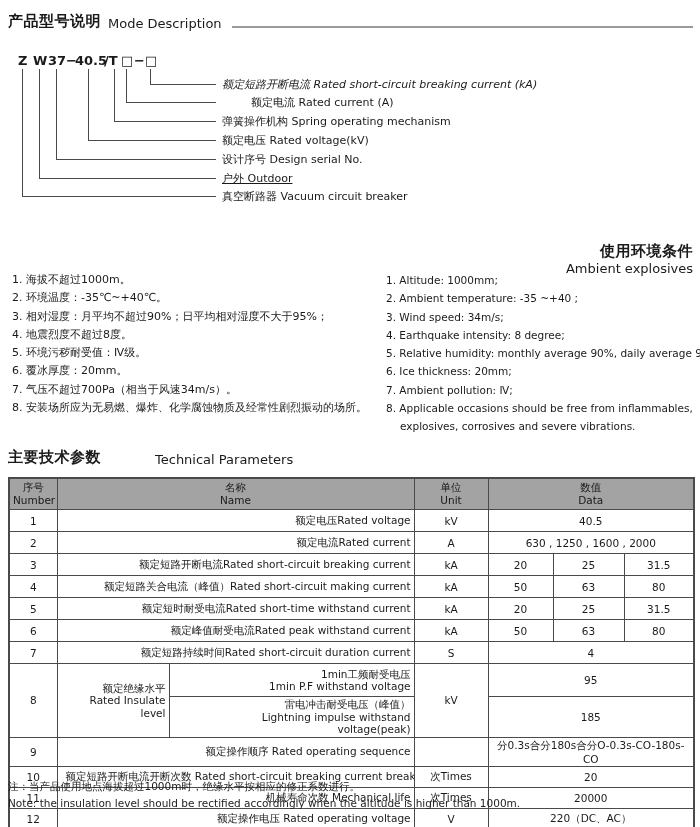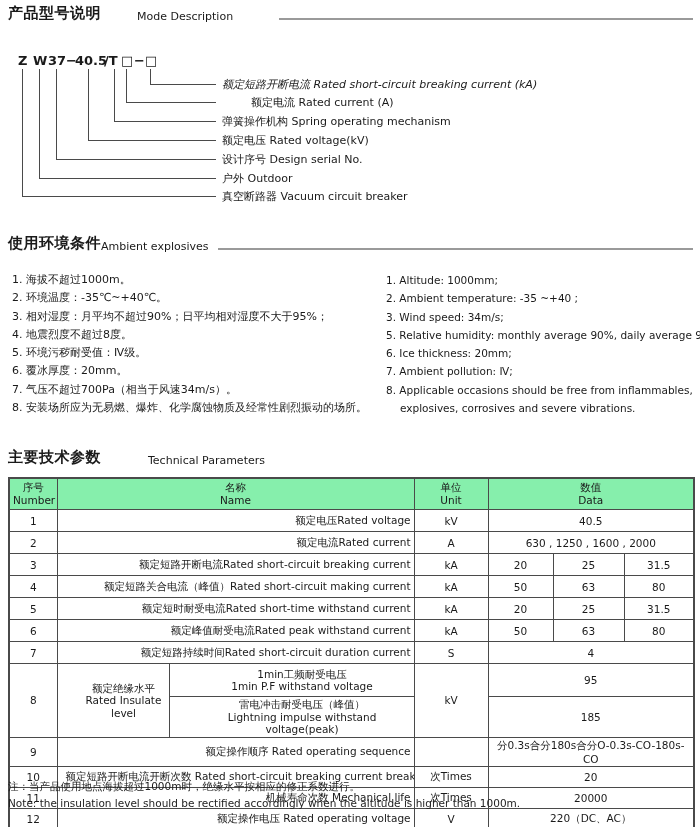--- a/index.html
+++ b/index.html
@@ -4,59 +4,59 @@
 <style>
   html,body { margin:0; padding:0; background:#fff; }
   .page {
     position:relative; width:700px; height:827px; background:#ffffff;
     font-family:"DejaVu Sans","Liberation Sans",sans-serif; color:#1a1a1a;
     overflow:hidden;
   }
   
   .sec-title { position:absolute; left:8px; right:7px; display:flex; align-items:flex-end; }
   .sec-title .cn { font-size:15px; font-weight:bold; letter-spacing:0.5px; white-space:nowrap; }
-  .sec-title .en { font-size:11px; white-space:nowrap; }
+  .sec-title .en { font-size:13px; margin-left:7px; white-space:nowrap; }
   .sec-title .rule { flex:1; height:0; border-bottom:2px solid #9a9a9a; margin:0 0 3px 10px; }
 
   
   .model-part { position:absolute; top:54px; font-size:13px; font-weight:600; line-height:14px; }
   .model-label { position:absolute; left:222px; font-size:11px; line-height:13px; white-space:nowrap; }
   #model-lines { position:absolute; left:0; top:0; }
 
   
   .amb { position:absolute; top:271px; font-size:11px; line-height:18.3px; }
   .amb-cn { left:12px; width:372px; }
   .amb-en { left:386px; width:309px; font-size:10.5px; }
   .amb .item { white-space:nowrap; }
   .amb .item.wrap { white-space:pre-line; padding-left:14px; text-indent:-14px; }
 
   
   .tp-table { position:absolute; left:8px; top:477px; width:685px;
     border-collapse:collapse; table-layout:fixed; font-size:10.5px; }
   .tp-table { border:2px solid #4a4a4a; }
   .tp-table th, .tp-table td { border:1px solid #4a4a4a; padding:1px 3px;
     text-align:center; vertical-align:middle; font-weight:normal; overflow:hidden; }
-  .tp-table thead th { background:#86efac; height:28px; line-height:13px; }
+  .tp-table thead th { background:#a3a3a3; height:28px; line-height:13px; }
   .tp-table tbody td { height:19px; }
   .tp-table td.name { text-align:right; padding-left:8px; white-space:nowrap; }
-  .tp-table td.pre { text-align:center; padding-left:24px; white-space:pre-line; line-height:12.5px; }
+  .tp-table td.pre { text-align:right; padding-left:24px; white-space:pre-line; line-height:12.5px; }
   .tp-table tr.tall td { height:30px; }
   .tp-table tr.short td { height:18px; }
 
   
   .note { position:absolute; left:8px; font-size:10.5px; line-height:14px; white-space:nowrap; }
   .note-cn { top:779px; font-weight:400; }
   .note-en { top:796px; color:#222; }
 </style>
 </head>
 <body>
 
 <div class="page">
 
-  <div class="sec-title" style="top:4px;gap:36px;">
+  <div class="sec-title" style="top:12px;">
     <span class="cn">产品型号说明</span>
     <span class="en">Mode Description</span>
     <span class="rule"></span>
   </div>
 
   <div>
     <span class="model-part" style="left:18px;">Z</span>
     <span class="model-part" style="left:33px;">W</span>
     <span class="model-part" style="left:48px;">37−</span>
     <span class="model-part" style="left:75px;">40.5</span>
@@ -76,44 +76,45 @@
       <path d="M39.5 69 V178.5 H216"></path>
       <path d="M22.5 69 V196.5 H216"></path>
     </g>
   </svg>
 
   <div class="model-label" style="top:78px;font-style:italic;">额定短路开断电流 Rated short-circuit breaking current (kA)</div>
   <div class="model-label" style="top:96px;margin-left:29px;">额定电流 Rated current (A)</div>
   <div class="model-label" style="top:115px;">弹簧操作机构 Spring operating mechanism</div>
   <div class="model-label" style="top:134px;">额定电压 Rated voltage(kV)</div>
   <div class="model-label" style="top:153px;">设计序号 Design serial No.</div>
-  <div class="model-label" style="top:172px;">户外 Outdoor</div>
+  <div class="model-label" style="top:172px;text-decoration:underline;">户外 Outdoor</div>
   <div class="model-label" style="top:190px;">真空断路器 Vacuum circuit breaker</div>
 
-  <div class="sec-title" style="top:234px;">
+  <div class="sec-title" style="top:242px;flex-direction:column;">
     <span class="cn">使用环境条件</span>
     <span class="en">Ambient explosives</span>
     <span class="rule"></span>
   </div>
 
   <div class="amb amb-cn">
     <div class="item">1. 海拔不超过1000m。</div>
     <div class="item">2. 环境温度：-35℃~+40℃。</div>
     <div class="item">3. 相对湿度：月平均不超过90%；日平均相对湿度不大于95%；</div>
     <div class="item">4. 地震烈度不超过8度。</div>
     <div class="item">5. 环境污秽耐受值：Ⅳ级。</div>
     <div class="item">6. 覆冰厚度：20mm。</div>
     <div class="item">7. 气压不超过700Pa（相当于风速34m/s）。</div>
     <div class="item">8. 安装场所应为无易燃、爆炸、化学腐蚀物质及经常性剧烈振动的场所。</div>
   </div>
 
   <div class="amb amb-en">
     <div class="item">1. Altitude: 1000mm;</div>
     <div class="item">2. Ambient temperature: -35 ~+40 ;</div>
     <div class="item">3. Wind speed: 34m/s;</div>
+    <div class="item">4. Earthquake intensity: 8 degree;</div>
     <div class="item">5. Relative humidity: monthly average 90%, daily average 95%;</div>
     <div class="item">6. Ice thickness: 20mm;</div>
     <div class="item">7. Ambient pollution: Ⅳ;</div>
     <div class="item wrap">8. Applicable occasions should be free from inflammables,
 explosives, corrosives and severe vibrations.</div>
   </div>
 
   <div class="sec-title" style="top:448px;gap:47px;">
     <span class="cn">主要技术参数</span>
     <span class="en">Technical Parameters</span>

